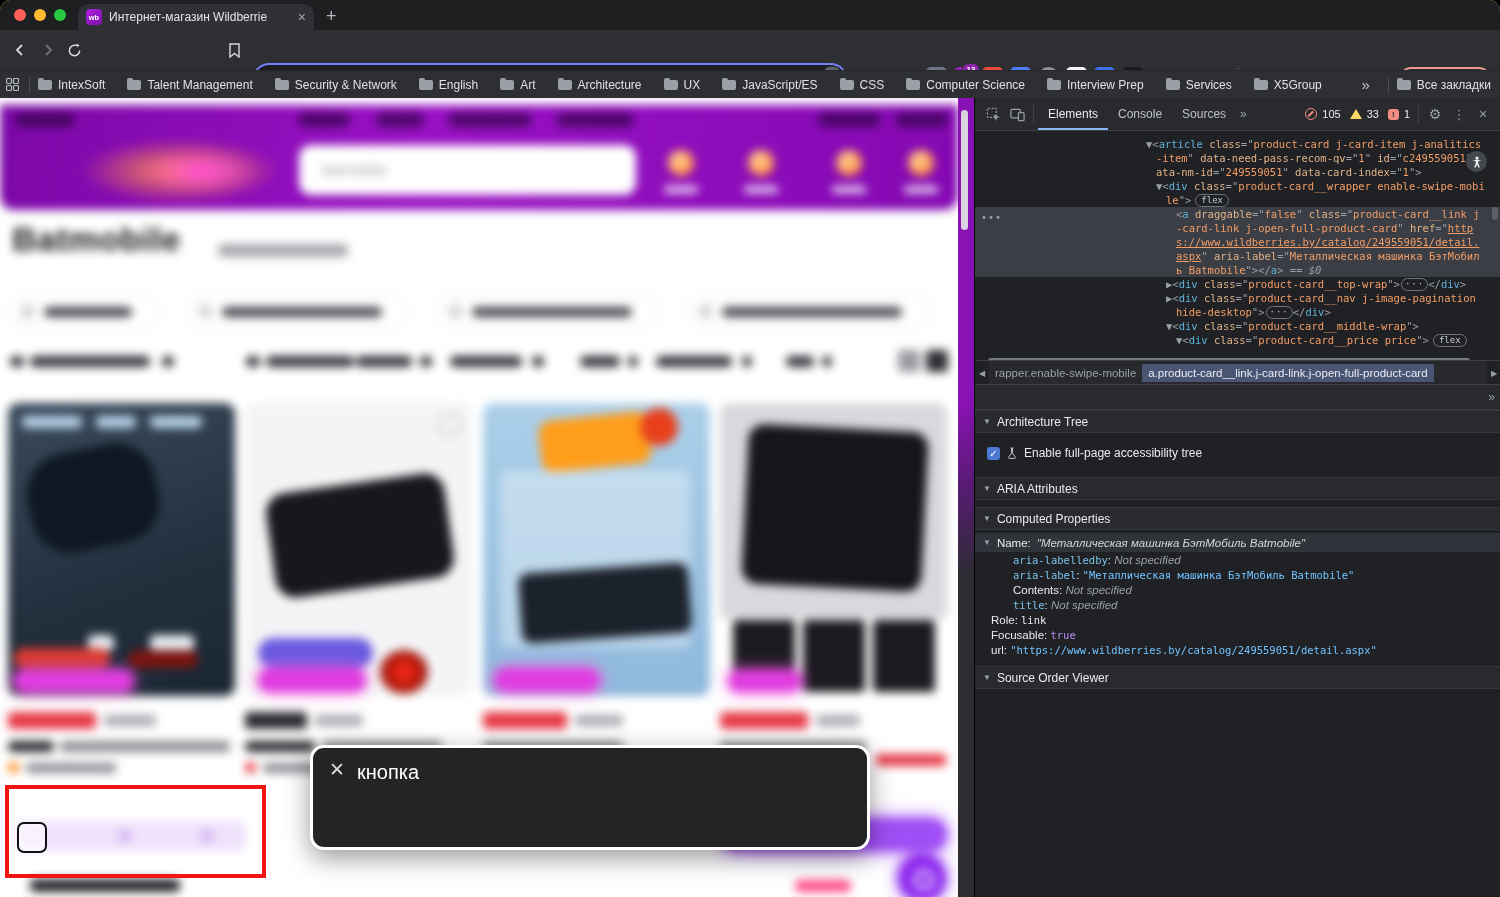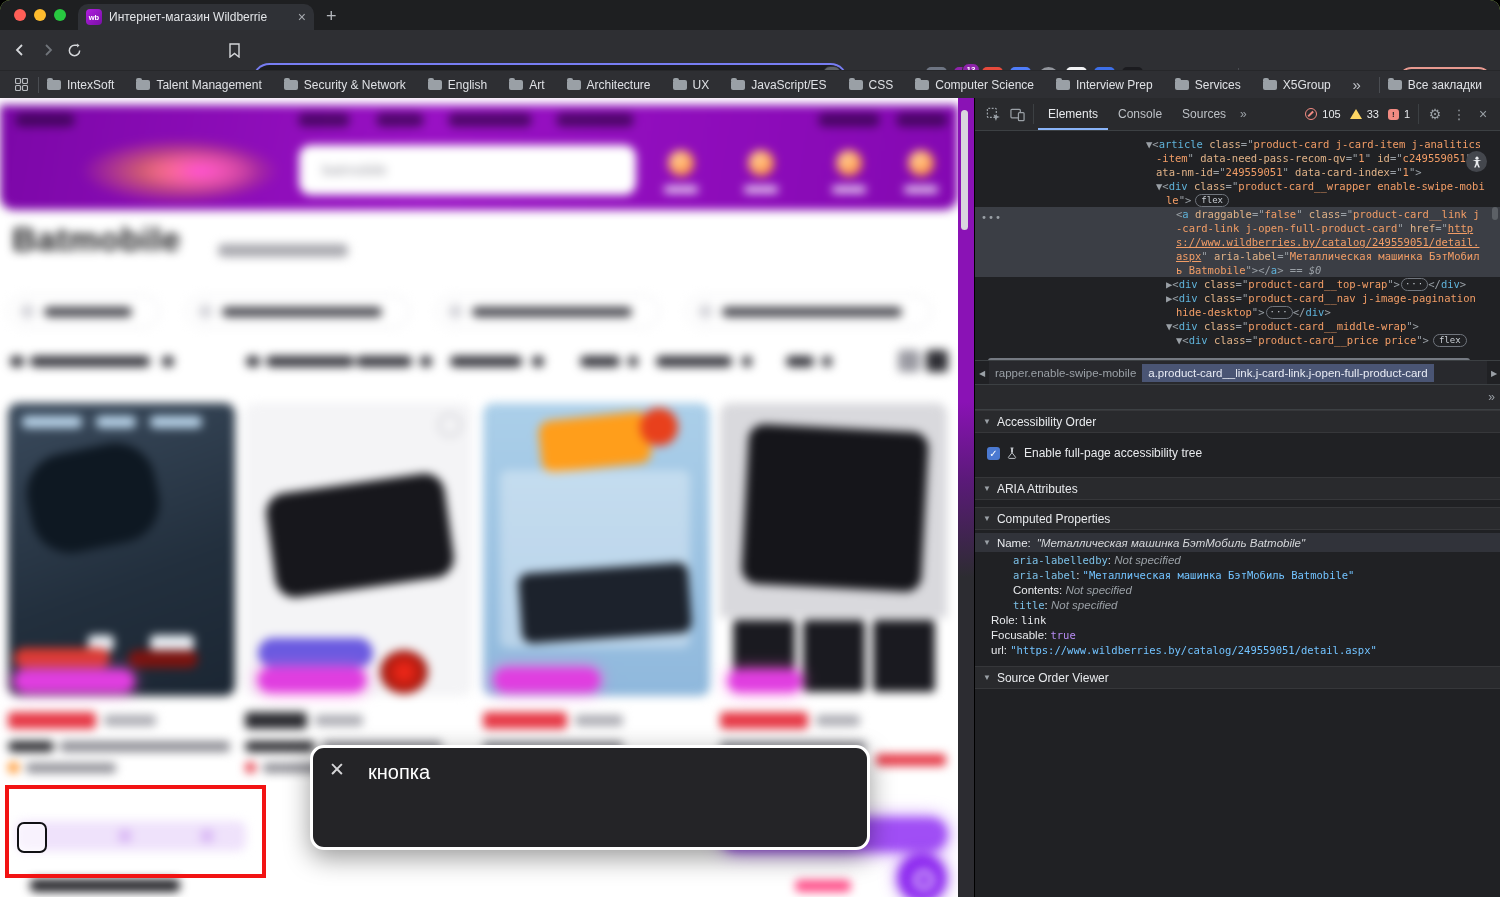--- a/index.html
+++ b/index.html
@@ -35,21 +35,21 @@
   .ext .badge{background:#8e24aa;}
   .sysic{width:22px;height:22px;display:flex;align-items:center;justify-content:center;color:#dadce0;}
   .tool-sep{width:1px;height:18px;background:#4a4d52;margin:0 2px;align-self:center;}
   .update-pill{position:absolute;left:1398px;top:37px;width:94px;height:27px;border:2px solid #e89a90;border-radius:15px;
        color:#ef9a8f;font-size:13px;display:flex;align-items:center;justify-content:center;gap:6px;box-sizing:border-box;}
   .hamb{display:inline-block;width:12px;height:9px;border-top:2px solid #ef9a8f;border-bottom:2px solid #ef9a8f;position:relative;}
   .hamb::after{content:"";position:absolute;left:0;right:0;top:2.5px;height:2px;background:#ef9a8f;}
 
   
   .bookbar{position:absolute;left:0;top:70px;right:0;height:28px;background:#2e2f33;border-top:1px solid #26272a;
-       display:flex;align-items:center;padding:0 12px;box-sizing:border-box;}
+       display:flex;align-items:center;padding:0 3px;box-sizing:border-box;}
   .bm{display:flex;align-items:center;gap:6px;margin-right:22px;color:#dfe1e5;font-size:12px;white-space:nowrap;}
   .folder{width:14px;height:10px;background:#9aa0a6;border-radius:2px;position:relative;flex:0 0 14px;}
   .folder::before{content:"";position:absolute;top:-2px;left:0;width:6px;height:3px;background:#9aa0a6;border-radius:2px 2px 0 0;}
   .bm-overflow{margin-left:auto;color:#c0c3c8;font-size:15px;padding:0 10px;}
   .bar-sep{width:1px;height:16px;background:#4a4d52;margin:0 8px;}
 
   
   .content{position:absolute;left:0;top:98px;right:0;bottom:0;}
   .page{position:absolute;left:0;top:0;width:958px;height:799px;background:#fff;overflow:hidden;}
   .pb{position:absolute;inset:0;filter:blur(5px);}
@@ -83,21 +83,21 @@
   .namegray{background:#8f8f96;border-radius:4px;}
   .ratedot{width:11px;height:11px;border-radius:50%;background:#ff8c1a;}
 
   .crisp{position:absolute;inset:0;pointer-events:none;}
   .red-rect{position:absolute;left:5px;top:687px;width:253px;height:85px;border:4px solid #f21313;}
   .hl-checkbox{position:absolute;left:17px;top:724px;width:26px;height:27px;border:2.5px solid #101014;border-radius:7px;
        background:rgba(255,255,255,.55);}
   .tooltip{position:absolute;left:310px;top:647px;width:560px;height:105px;background:#242427;border:3px solid #fff;
        border-radius:14px;box-shadow:0 8px 26px rgba(0,0,0,.4);box-sizing:border-box;}
   .tooltip .x{position:absolute;left:16px;top:10px;color:#d6d6d8;font-size:19px;}
-  .tooltip .txt{position:absolute;left:55px;top:13px;color:#fff;font-size:20px;}
+  .tooltip .txt{position:absolute;left:44px;top:13px;color:#fff;font-size:20px;}
 
   
   .devtools{position:absolute;left:974px;top:0;width:526px;height:799px;background:#202124;border-left:1px solid #000;
        color:#e8eaed;}
   .dt-toolbar{position:absolute;left:0;top:0;right:0;height:33px;background:#292a2d;border-bottom:1px solid #3c4043;
        display:flex;align-items:center;padding:0 6px;box-sizing:border-box;}
   .dt-ic{width:24px;height:24px;display:flex;align-items:center;justify-content:center;color:#9aa0a6;}
   .dt-vsep{width:1px;height:20px;background:#3c4043;margin:0 4px;}
   .dt-tab{padding:0 10px;font-size:12px;color:#bdc1c6;height:32px;display:flex;align-items:center;box-sizing:border-box;}
   .dt-tab.active{color:#e8eaed;border-bottom:2px solid #8ab4f8;padding-top:2px;}
@@ -575,21 +575,21 @@
         <span class="crumb-nav crumb-right">▶</span>
       </div>
 
       <div class="dt-subtabs">
         <span class="dt-more" style="margin-left:auto">»</span>
       </div>
 
       <div class="dt-acc">
         <div class="sec-head">
           <span class="tri">▼</span>
-          <span>Accessibility Order</span>
+          <span>Architecture Tree</span>
         </div>
         <div class="chk-row">
           <span class="chk">✓</span>
           <svg width="10" height="12" viewBox="0 0 10 12">
               <path d="M3.5 1 h3 M4.5 1 v4 L8.5 10.2 a0.8 0.8 0 0 1 -0.7 1.2 H2.2 a0.8 0.8 0 0 1 -0.7 -1.2 L5.5 5 V1" stroke="#bdc1c6" stroke-width="1" fill="none"></path>
             </svg>
           <span>Enable full-page accessibility tree</span>
         </div>
         <div class="sec-head" style="margin-top:15px">
           <span class="tri">▼</span>

